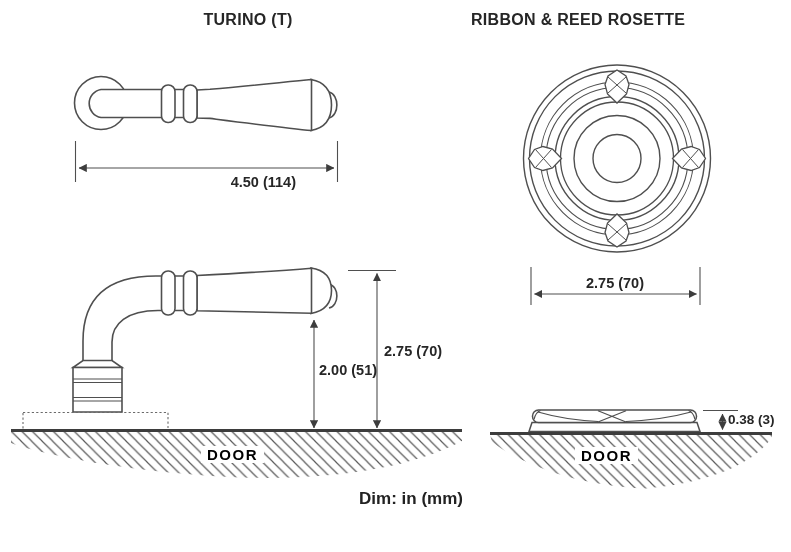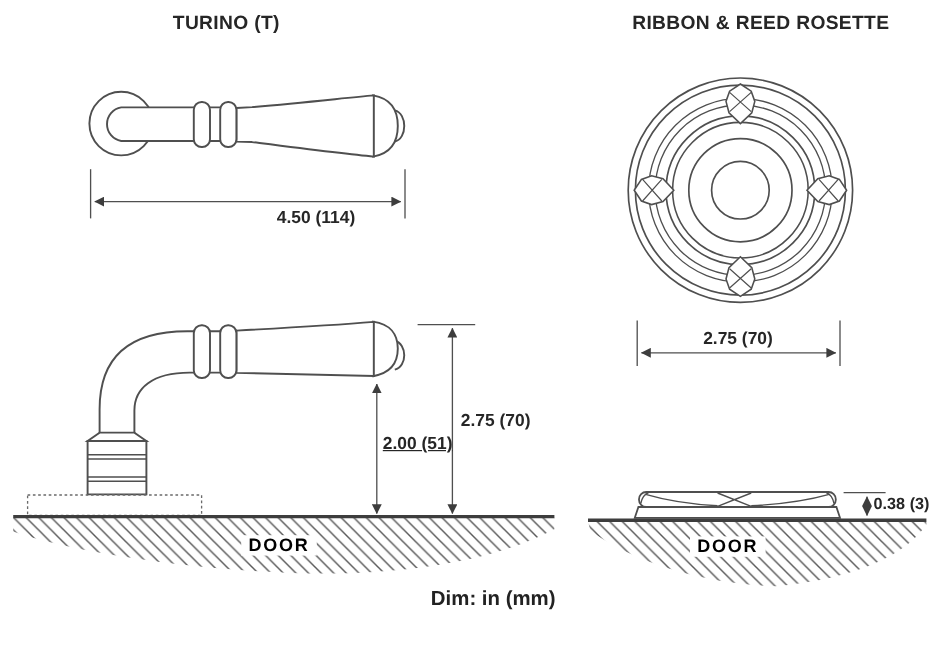--- a/index.html
+++ b/index.html
@@ -2,24 +2,24 @@
 <html><head>
 <meta charset="utf-8">
 <style>
   html,body{margin:0;padding:0;background:#fff;}
   .canvas{
     position:relative;width:791px;height:552px;background:#ffffff;
     font-family:"Liberation Sans", sans-serif;overflow:hidden;
   }
   .canvas svg{position:absolute;left:0;top:0;}
   .txt{position:absolute;color:#262626;font-weight:bold;white-space:nowrap;}
-  .title-left{left:144px;top:11px;width:240px;text-align:left;font-size:16px;letter-spacing:.3px;}
-  .title-right{left:494px;top:11px;width:280px;text-align:center;font-size:16px;letter-spacing:.3px;}
+  .title-left{left:128px;top:11px;width:240px;text-align:center;font-size:16px;letter-spacing:.3px;}
+  .title-right{left:471px;top:11px;width:280px;text-align:left;font-size:16px;letter-spacing:.3px;}
   .dim-length{left:116px;top:174px;width:180px;text-align:right;font-size:14.5px;}
-  .dim-h200{left:319px;top:362px;font-size:14.5px;text-decoration:underline;}
+  .dim-h200{left:319px;top:362px;font-size:14.5px;}
   .dim-h275{left:384px;top:343px;font-size:14.5px;}
   .dim-dia{left:525px;top:275px;width:180px;text-align:center;font-size:14.5px;}
   .dim-thk{left:728px;top:412px;font-size:13.5px;}
   .door-label{font-size:15px;letter-spacing:1.5px;color:#000000;background:#fff;padding:0 6px;}
   .door-left{left:201px;top:446px;}
   .door-right{left:575px;top:447px;}
   .footer{left:311px;top:489px;width:200px;text-align:center;font-size:17px;color:#222;}
 </style>
 </head>
 <body>

